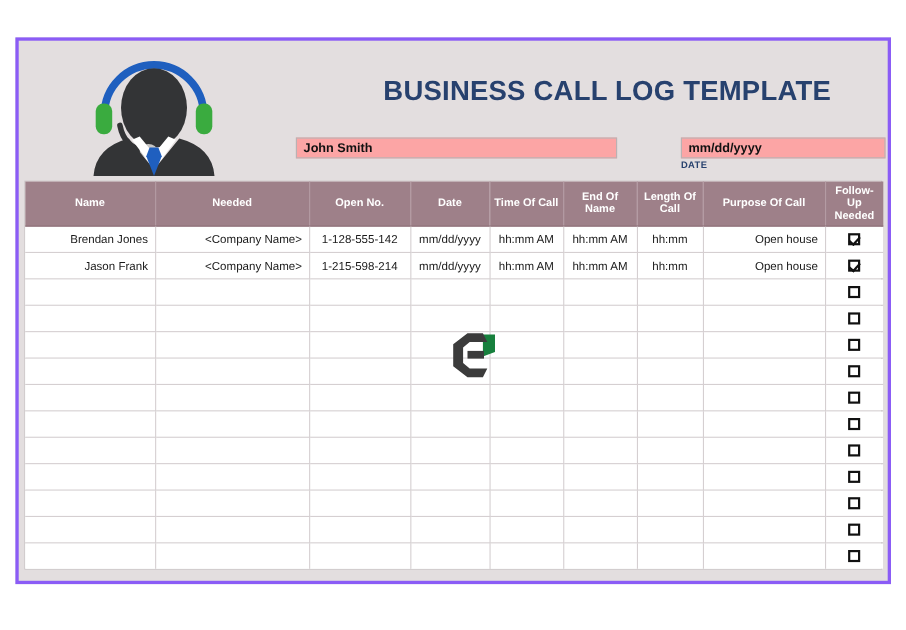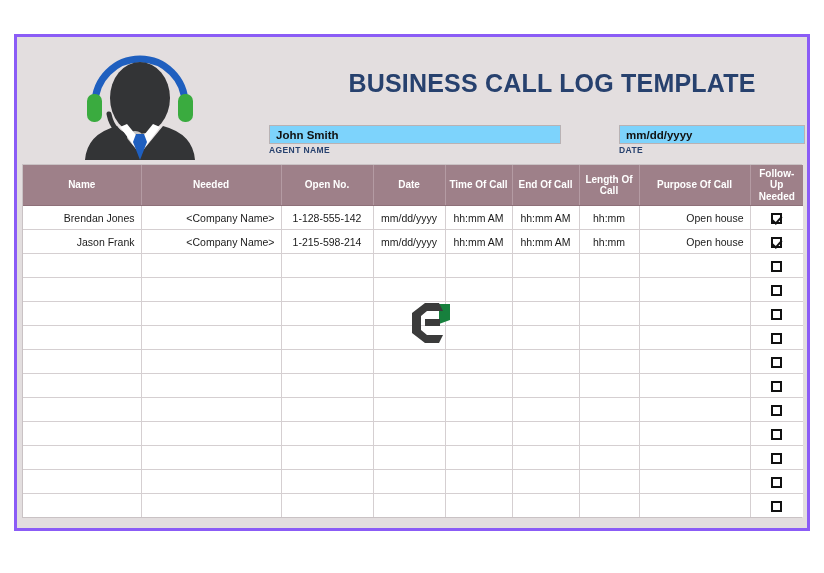--- a/index.html
+++ b/index.html
@@ -57,21 +57,21 @@
 
   
   .field-group {
     position: absolute;
     top: 88px;
   }
   .field-agent { left: 252px; width: 292px; }
   .field-date  { left: 602px; width: 186px; }
 
   .field-input {
-    background: #7dd3fc;
+    background: #fca5a5;
     border: 1px solid #b9b2b4;
     height: 19px;
     line-height: 19px;
     font-size: 11.5px;
     font-weight: bold;
     color: #111111;
     padding: 0 17px 0 6px;
     box-sizing: border-box;
     font-family: "Liberation Sans", sans-serif;
   }
@@ -201,21 +201,20 @@
         <path d="M55 85 L75 112 L95 85 L88 82 L75 98 L62 82 Z" fill="#ffffff"></path>
 
         <path d="M71 92 L79 92 L82 100 L75 118 L68 100 Z" fill="#1f5fbf"></path>
       </svg>
     </div>
 
     <div class="doc-title">BUSINESS CALL LOG TEMPLATE</div>
 
     <div class="field-group field-agent">
       <div class="field-input" placeholder="Agent name">John Smith</div>
-      <div class="field-label">AGENT NAME</div>
     </div>
 
     <div class="field-group field-date">
       <div class="field-input" placeholder="mm/dd/yyyy">mm/dd/yyyy</div>
       <div class="field-label">DATE</div>
     </div>
   </div>
 
   <div class="table-wrap">
     <table class="log">
@@ -230,21 +229,21 @@
           <col class="col-purpose">
           <col class="col-follow">
       </colgroup>
       <thead>
         <tr>
           <th>Name</th>
           <th>Needed</th>
           <th>Open No.</th>
           <th>Date</th>
           <th>Time Of Call</th>
-          <th>End Of Call</th>
+          <th>End Of Name</th>
           <th>Length Of Call</th>
           <th>Purpose Of Call</th>
           <th>Follow-Up Needed</th>
         </tr>
       </thead>
       <tbody id="log-body">
           <tr>
             <td class="c-left">Brendan Jones</td>
             <td class="c-left">&lt;Company Name&gt;</td>
             <td class="c-center">1-128-555-142</td>

